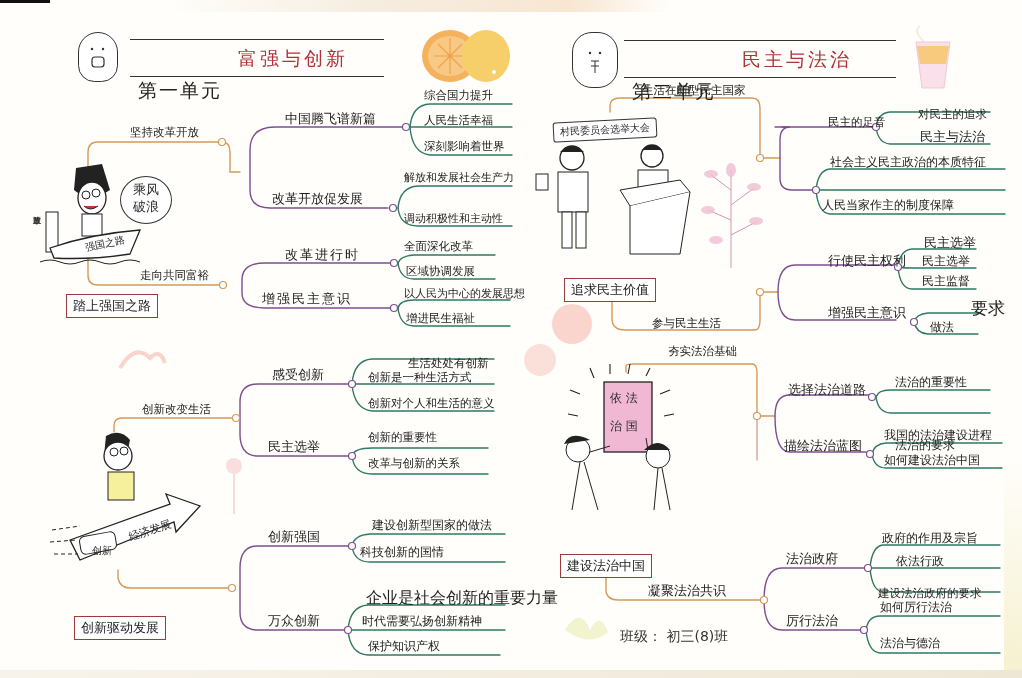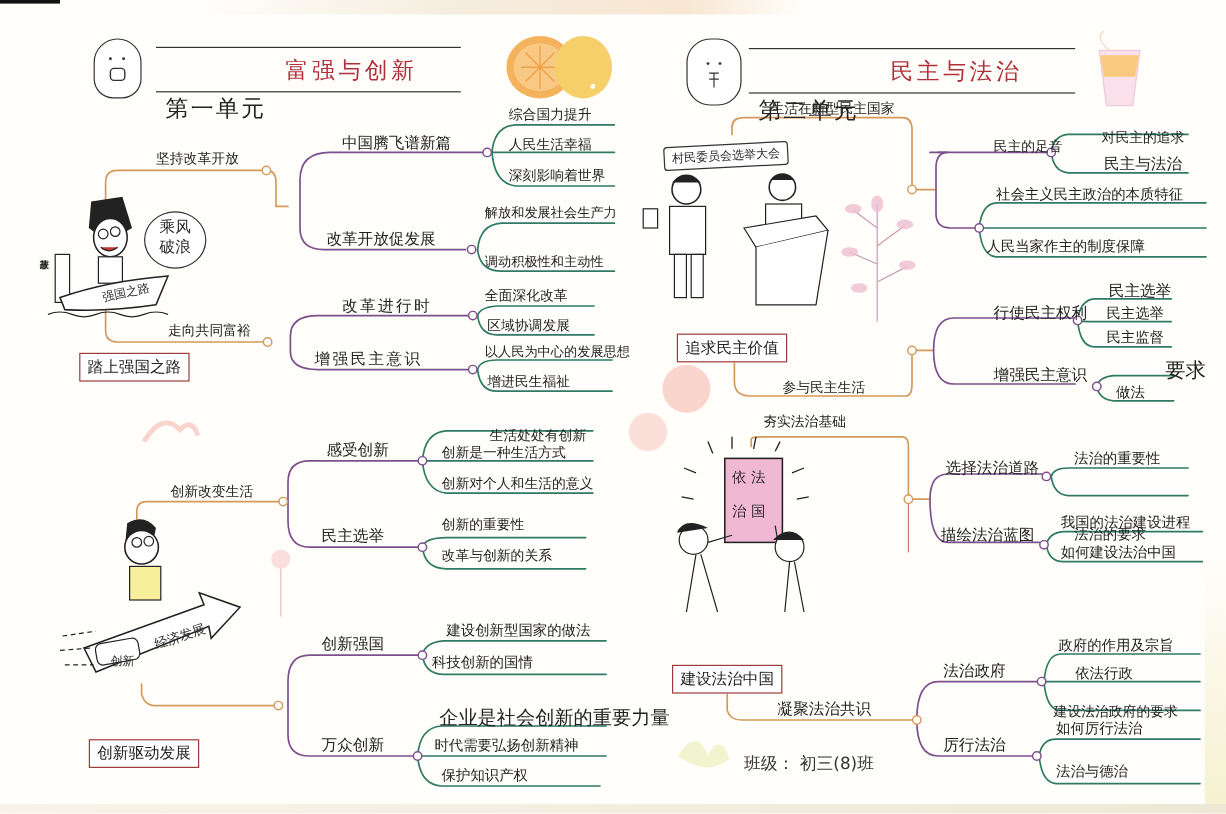--- a/index.html
+++ b/index.html
@@ -348,21 +348,21 @@
     </svg>
   </div>
   <div class="abs hand" style="left:610px;top:390px;font-size:12px;">依 法</div>
   <div class="abs hand" style="left:610px;top:418px;font-size:12px;">治 国</div>
   <div class="abs" style="left:560px;top:600px;width:50px;height:50px;">
     <svg width="50" height="50">
         <path d="M5 30 Q20 5 30 30 Q40 10 48 32 Q30 48 5 30 Z" fill="#eef1c4" opacity=".8"></path>
       </svg>
   </div>
 
-  <div class="label l1" style="left:636px;top:344px;">夯实法治基础</div>
+  <div class="label l1" style="left:668px;top:344px;">夯实法治基础</div>
   <div class="label l2" style="left:788px;top:381px;">选择法治道路</div>
   <div class="label l2" style="left:784px;top:437px;">描绘法治蓝图</div>
   <div class="leaf" style="left:895px;top:374px;font-size:12px;">法治的重要性</div>
   <div class="leaf" style="left:895px;top:397px;font-size:12px;margin-top:40px;">法治的要求</div>
   <div class="leaf" style="left:884px;top:427px;font-size:12px;">我国的法治建设进程</div>
   <div class="leaf" style="left:884px;top:452px;font-size:12px;">如何建设法治中国</div>
 
   <div class="boxlabel" style="left:560px;top:554px;">建设法治中国</div>
   <div class="label l2" style="left:648px;top:582px;text-align:center;">凝聚法治共识</div>
   <div class="label l2" style="left:786px;top:550px;">法治政府</div>

